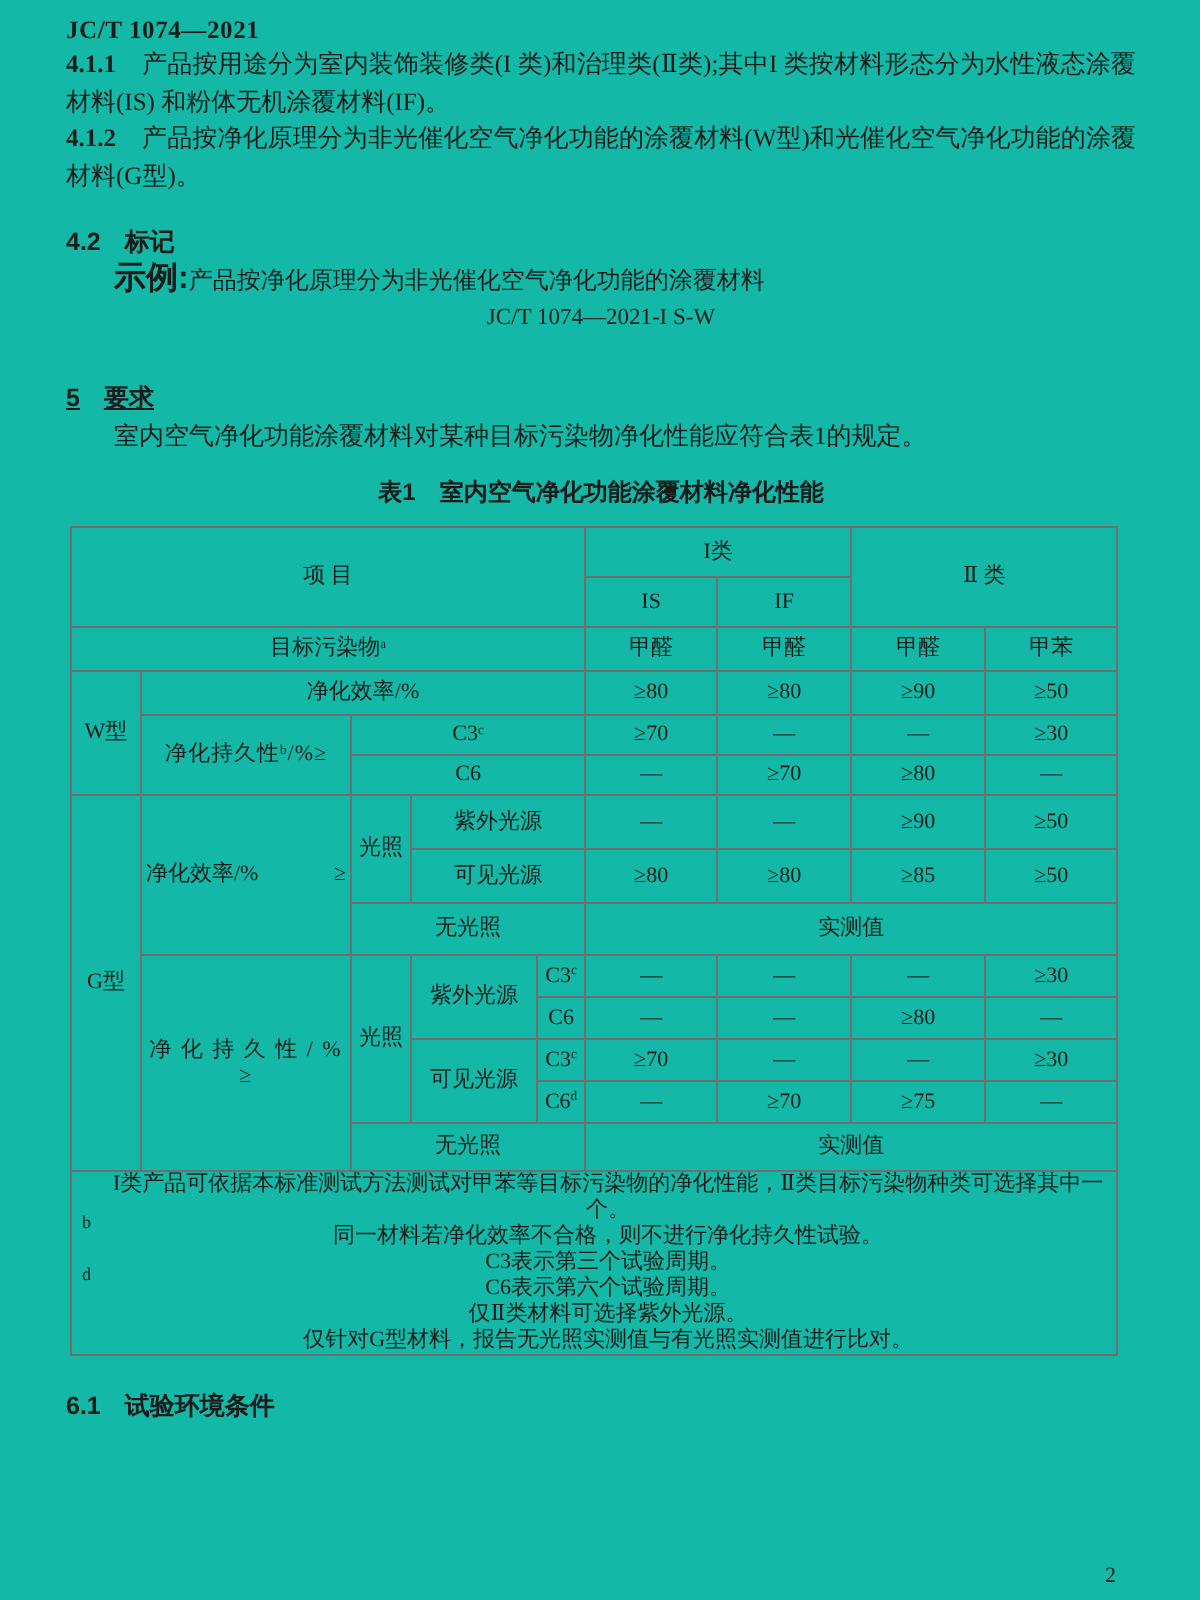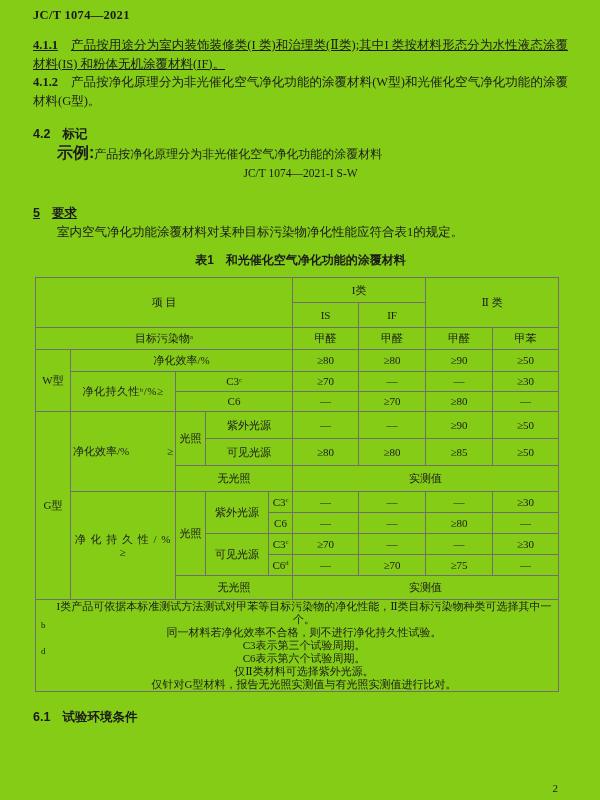--- a/index.html
+++ b/index.html
@@ -1,38 +1,38 @@
 <!DOCTYPE html>
 <html><head>
 <meta charset="utf-8">
 <style>
   html,body{margin:0;padding:0;background:#e8e8e8;}
   .page{
     position:relative;
     width:600px;height:800px;
     margin:0 auto;
-    background:#84cc16;
+    background:#14b8a6;
     color:#1b1b1b;
     font-family:"Liberation Serif","DejaVu Serif",serif;
     box-sizing:border-box;
     padding:8px 32px 0 33px;
     overflow:hidden;
   }
   .doc-header{
     font-weight:bold;
     font-size:12.5px;
     letter-spacing:.3px;
   }
   .para{
     margin:0;
     font-size:12.5px;
     line-height:18.5px;
     text-align:justify;
   }
-  .para.first{margin-top:13px;text-decoration:underline;}
+  .para.first{}
   .para .num{font-weight:bold;margin-right:13px;}
   .heading{
     font-family:"Liberation Sans","DejaVu Sans",sans-serif;
     font-weight:bold;
     font-size:12.5px;
     margin:0;
   }
   .heading .num{margin-right:12px;margin-top:40px;}
   .h42{margin-top:16px;}
   .body-line{
@@ -122,21 +122,21 @@
 
 
   <p class="example-line"><span class="ex-label">示例:</span><span>产品按净化原理分为非光催化空气净化功能的涂覆材料</span></p>
 
   <p class="mark-line">JC/T 1074—2021-I S-W</p>
 
   <p class="heading h5"><span class="num">5</span><span>要求</span></p>
 
   <p class="body-line body5">室内空气净化功能涂覆材料对某种目标污染物净化性能应符合表1的规定。</p>
 
-  <p class="table-title">表1　和光催化空气净化功能的涂覆材料</p>
+  <p class="table-title">表1　室内空气净化功能涂覆材料净化性能</p>
 
   <table class="perf">
     <colgroup>
       <col style="width:35px">
         <col style="width:105px">
         <col style="width:30px">
       <col style="width:63px">
         <col style="width:24px">
         <col style="width:66px">
       <col style="width:67px">

